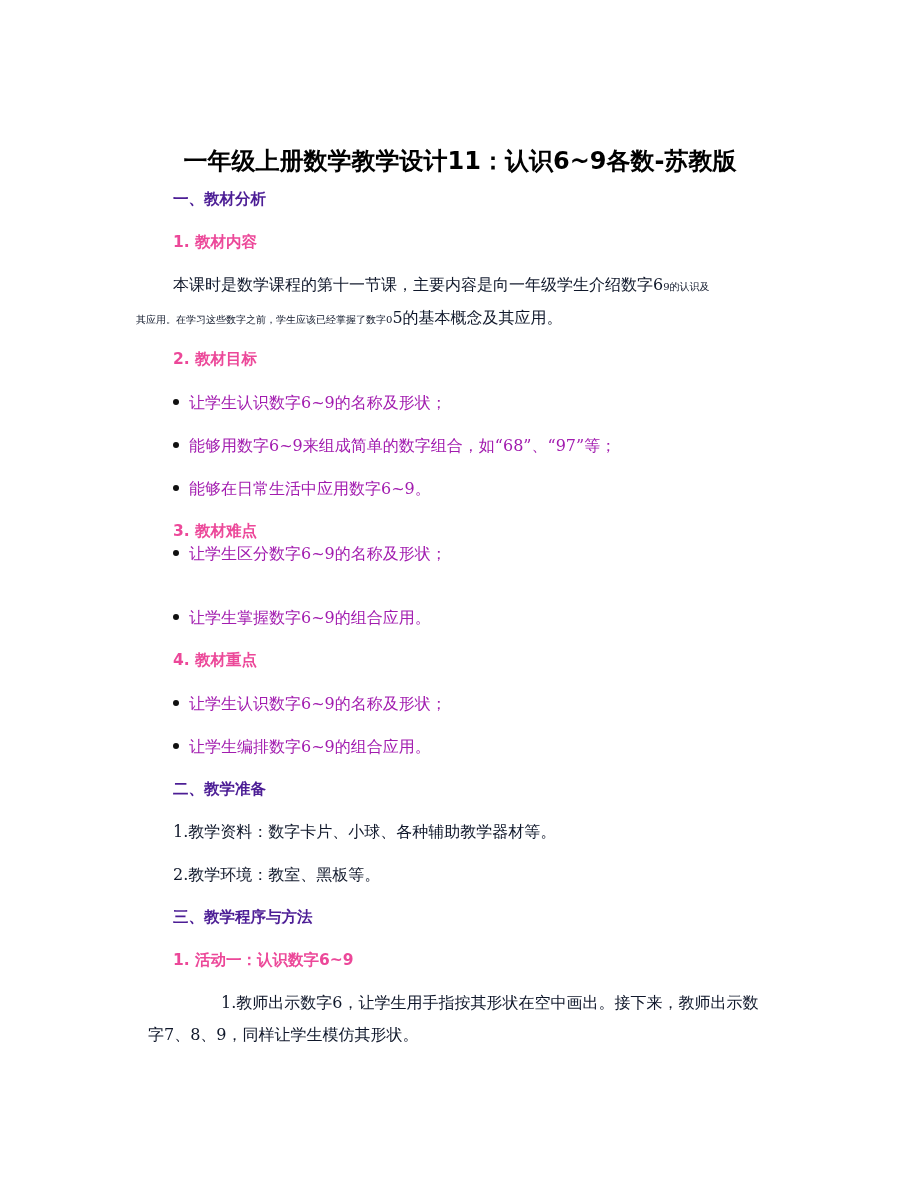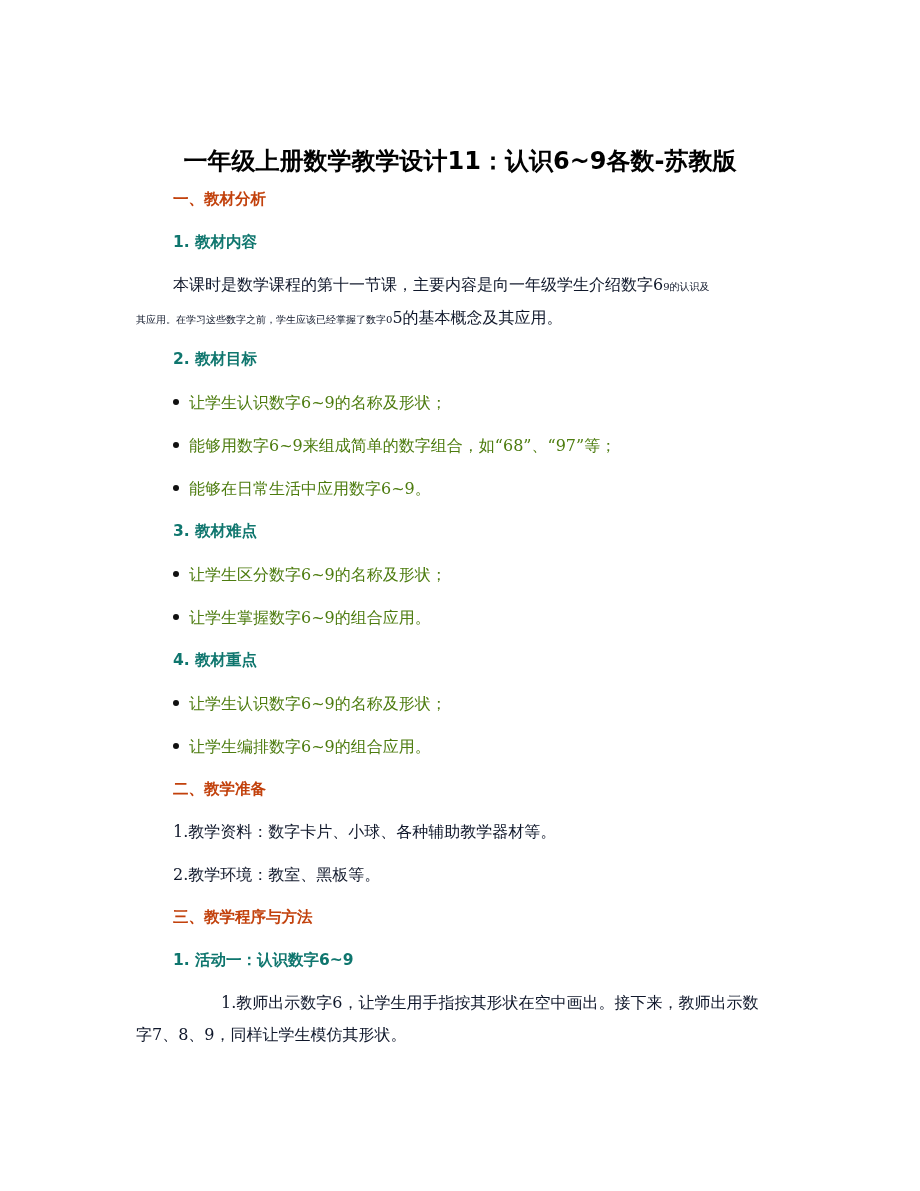--- a/index.html
+++ b/index.html
@@ -1,23 +1,23 @@
 <!DOCTYPE html>
 <html><head>
   <meta charset="utf-8">
   <style>
     html, body { margin: 0; padding: 0; background: #ffffff; }
     body { width: 920px; height: 1191px; position: relative; overflow: hidden; color: #111111; font-family: "DejaVu Serif", "Liberation Serif", serif; }
     .page { position: absolute; left: 0; top: 0; width: 920px; height: 880px; }
     .title { position: absolute; left: 0; width: 920px; top: 143px; text-align: center; font-family: "DejaVu Sans", "Liberation Sans", sans-serif; font-weight: bold; font-size: 24px; line-height: 36px; color: #000; }
-    .h1 { position: absolute; left: 173px; font-family: "DejaVu Sans", "Liberation Sans", sans-serif; font-weight: bold; font-size: 15.5px; line-height: 22px; color: #c2410c; }
-    .h2 { position: absolute; left: 173px; font-family: "DejaVu Sans", "Liberation Sans", sans-serif; font-weight: bold; font-size: 15.5px; line-height: 22px; color: #0f766e; }
+    .h1 { position: absolute; left: 173px; font-family: "DejaVu Sans", "Liberation Sans", sans-serif; font-weight: bold; font-size: 15.5px; line-height: 22px; color: #4c1d95; }
+    .h2 { position: absolute; left: 173px; font-family: "DejaVu Sans", "Liberation Sans", sans-serif; font-weight: bold; font-size: 15.5px; line-height: 22px; color: #ec4899; }
     .para { position: absolute; font-size: 16px; line-height: 24px; color: #0f172a; }
     .small { font-size: 10px; }
-    .bullet { position: absolute; left: 173px; font-size: 16px; line-height: 24px; color: #4d7c0f; }
+    .bullet { position: absolute; left: 173px; font-size: 16px; line-height: 24px; color: #a21caf; }
     .bullet .dot { display: inline-block; width: 6px; height: 6px; border-radius: 50%; background: #111; margin-right: 10px; vertical-align: middle; position: relative; top: -2px; }
   </style>
 </head>
 <body>
 
 <div class="page">
 
   <div class="title">一年级上册数学教学设计11：认识6~9各数-苏教版</div>
 
   <div class="h1" style="top:188px;">一、教材分析</div>
@@ -30,29 +30,29 @@
   <div class="para" style="left:136px; top:306px;">
     <span class="small">其应用。在学习这些数字之前，学生应该已经掌握了数字0</span><span>5的基本概念及其应用。</span>
   </div>
 
   <div class="h2" style="top:348px;">2. 教材目标</div>
   <div class="bullet" style="top:391px;"><span class="dot"></span><span>让学生认识数字6~9的名称及形状；</span></div>
   <div class="bullet" style="top:434px;"><span class="dot"></span><span>能够用数字6~9来组成简单的数字组合，如“68”、“97”等；</span></div>
   <div class="bullet" style="top:477px;"><span class="dot"></span><span>能够在日常生活中应用数字6~9。</span></div>
 
   <div class="h2" style="top:520px;">3. 教材难点</div>
-  <div class="bullet" style="top:563px;"><span class="dot"></span><span>让学生区分数字6~9的名称及形状；</span></div>
+  <div class="bullet" style="top:542px;"><span class="dot"></span><span>让学生区分数字6~9的名称及形状；</span></div>
   <div class="bullet" style="top:606px;"><span class="dot"></span><span>让学生掌握数字6~9的组合应用。</span></div>
 
   <div class="h2" style="top:649px;">4. 教材重点</div>
   <div class="bullet" style="top:692px;"><span class="dot"></span><span>让学生认识数字6~9的名称及形状；</span></div>
   <div class="bullet" style="top:735px;"><span class="dot"></span><span>让学生编排数字6~9的组合应用。</span></div>
 
   <div class="h1" style="top:778px;">二、教学准备</div>
   <div class="para" style="left:173px; top:820px;">1.教学资料：数字卡片、小球、各种辅助教学器材等。</div>
   <div class="para" style="left:173px; top:863px;">2.教学环境：教室、黑板等。</div>
 
   <div class="h1" style="top:906px;">三、教学程序与方法</div>
   <div class="h2" style="top:949px;">1. 活动一：认识数字6~9</div>
   <div class="para" style="left:173px; top:991px;margin-left:48px;">1.教师出示数字6，让学生用手指按其形状在空中画出。接下来，教师出示数</div>
-  <div class="para" style="left:136px; top:1023px;">字7、8、9，同样让学生模仿其形状。</div>
+  <div class="para" style="left:148px; top:1023px;">字7、8、9，同样让学生模仿其形状。</div>
 
 </div>
 
 </body></html>

